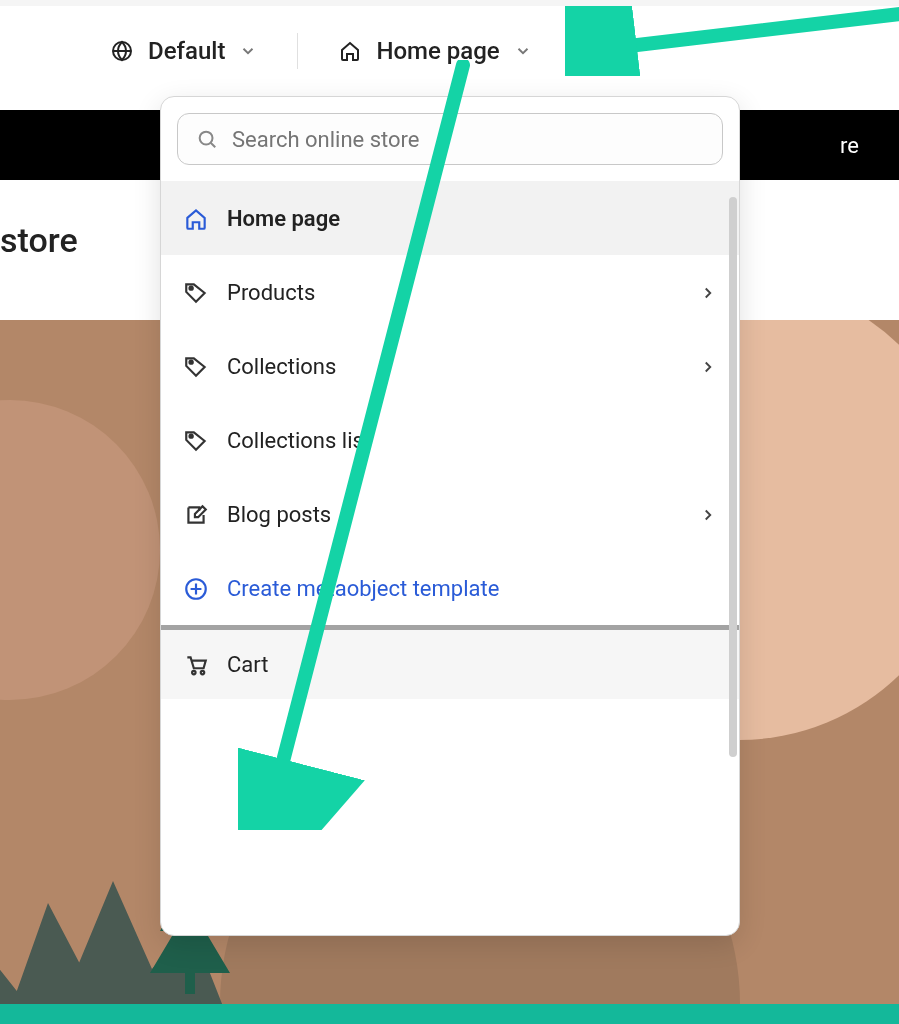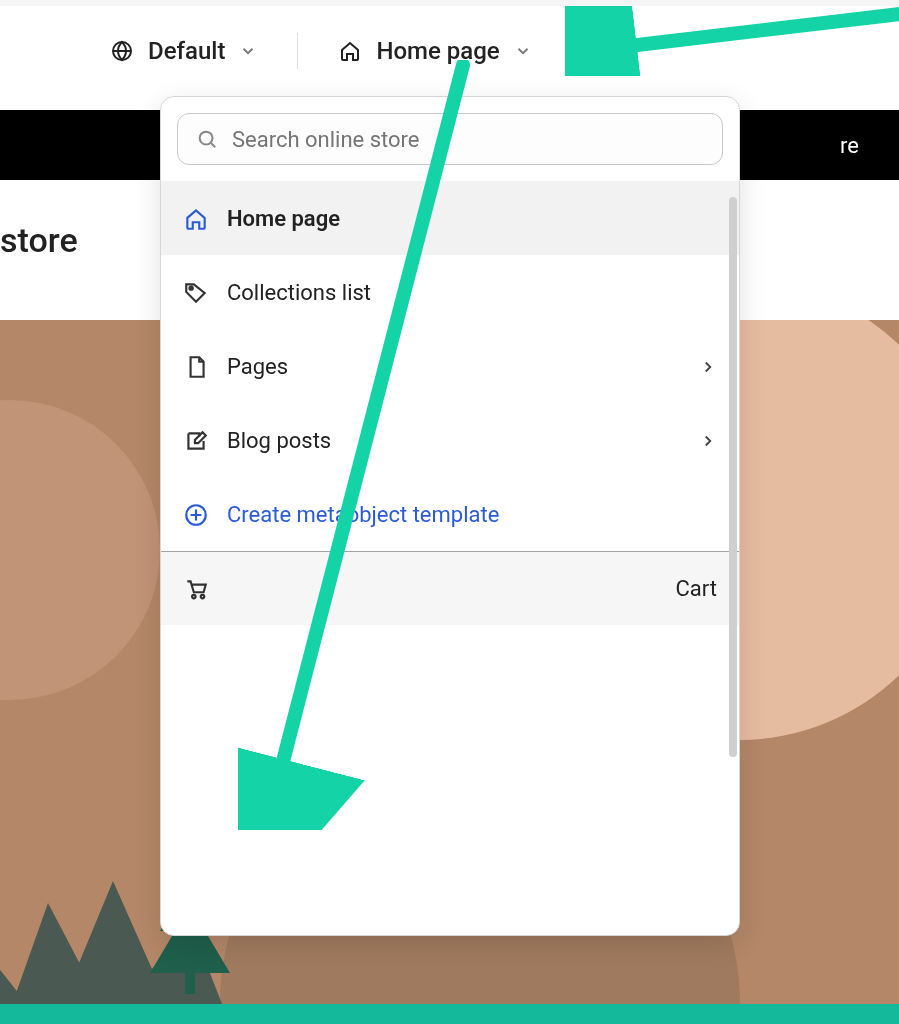--- a/index.html
+++ b/index.html
@@ -103,21 +103,21 @@
   .panel .row {
     height: 74px;
     display: flex; align-items: center; gap: 18px;
     padding: 0 22px;
     font-size: 22px; color: #222;
     cursor: pointer;
     border-top: 1px solid transparent;
   }
   .panel .row.selected { background:#f2f2f2; font-weight:600; }
   .panel .row.hover { background:#f6f6f6; }
-  .panel .row.section-break { border-top: 1px solid #a3a3a3; justify-content: space-between; }
+  .panel .row.section-break { border-top: 5px solid #a3a3a3; }
   .panel .row .spacer { flex:1; }
   .panel .row .chev { color:#444; }
   .panel .row.link { color:#2a5bd7; }
   .panel .row.link .ico { color:#2a5bd7; }
   .panel .row .ico { width:26px; height:26px; flex-shrink:0; color:#333; }
   .panel .row.selected .ico { color:#2a5bd7; }
 
   
   .scroll-track {
     position:absolute; top:100px; right:2px; width:8px; height:720px;
@@ -187,41 +187,52 @@
   </div>
   <div class="list">
 
     <div class="row selected">
       <svg class="ico" viewBox="0 0 24 24" fill="none" stroke="currentColor" stroke-width="2">
           <path d="M4 11l8-7 8 7v9a1 1 0 0 1-1 1h-4v-6h-6v6H5a1 1 0 0 1-1-1z"></path>
         </svg>
       <span>Home page</span>
     </div>
 
-
-
     <div class="row">
       <svg class="ico" viewBox="0 0 24 24" fill="none" stroke="currentColor" stroke-width="2">
           <path d="M20 12l-8 8-9-9V4h7z"></path>
           <circle cx="7.5" cy="7.5" r="1.5" fill="currentColor"></circle>
         </svg>
-      <span>Collections list</span>
-    </div>
-
-    <div class="row">
-      <svg class="ico" viewBox="0 0 24 24" fill="none" stroke="currentColor" stroke-width="2">
-          <path d="M7 3h8l4 4v14H7z"></path>
-          <path d="M15 3v4h4"></path>
-        </svg>
-      <span>Pages</span>
+      <span>Products</span>
       <span class="spacer"></span>
       <svg class="chev" width="18" height="18" viewBox="0 0 24 24" fill="none" stroke="currentColor" stroke-width="2.5">
           <path d="M9 6l6 6-6 6"></path>
         </svg>
     </div>
+
+    <div class="row">
+      <svg class="ico" viewBox="0 0 24 24" fill="none" stroke="currentColor" stroke-width="2">
+          <path d="M20 12l-8 8-9-9V4h7z"></path>
+          <circle cx="7.5" cy="7.5" r="1.5" fill="currentColor"></circle>
+        </svg>
+      <span>Collections</span>
+      <span class="spacer"></span>
+      <svg class="chev" width="18" height="18" viewBox="0 0 24 24" fill="none" stroke="currentColor" stroke-width="2.5">
+          <path d="M9 6l6 6-6 6"></path>
+        </svg>
+    </div>
+
+    <div class="row">
+      <svg class="ico" viewBox="0 0 24 24" fill="none" stroke="currentColor" stroke-width="2">
+          <path d="M20 12l-8 8-9-9V4h7z"></path>
+          <circle cx="7.5" cy="7.5" r="1.5" fill="currentColor"></circle>
+        </svg>
+      <span>Collections list</span>
+    </div>
+
 
 
     <div class="row">
       <svg class="ico" viewBox="0 0 24 24" fill="none" stroke="currentColor" stroke-width="2">
           <path d="M5 5h10v3"></path>
           <path d="M5 5v14h14V12"></path>
           <path d="M18 4l3 3-7 7h-3v-3z"></path>
         </svg>
       <span>Blog posts</span>
       <span class="spacer"></span>

